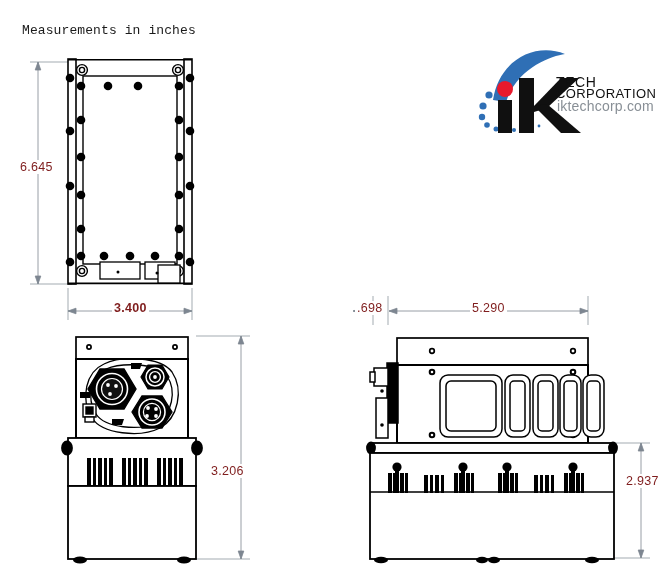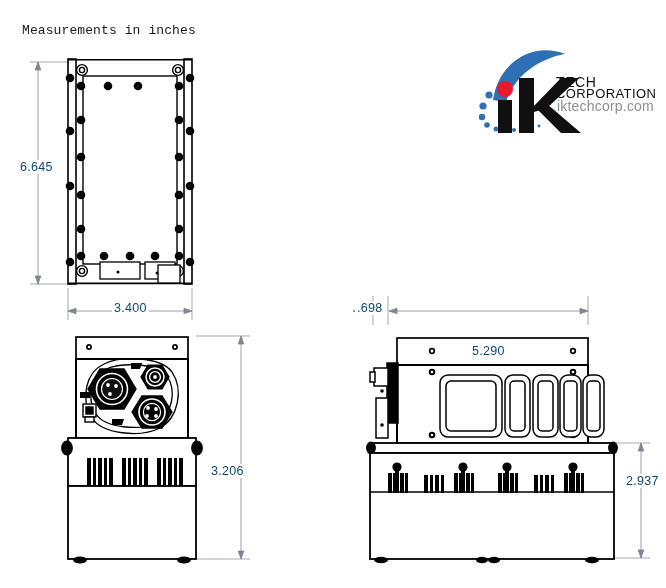--- a/index.html
+++ b/index.html
@@ -27,31 +27,31 @@
     font-size: 13px;
     color: #1a1a1a;
     font-family: Liberation Mono, monospace;
     letter-spacing: 0.1px;
     white-space: nowrap;
   }
   .dim-label {
     position: absolute;
     font-family: "Liberation Sans", sans-serif;
     font-size: 12.5px;
-    color: #0c4a6e;
+    color: #7f1d1d;
     white-space: nowrap;
     background: #ffffff;
     padding: 0 2px;
     letter-spacing: 0.3px;
   }
   #dim-6645  { left: 18px;  top: 160px; }
-  #dim-3400  { left: 112px; top: 301px; }
+  #dim-3400  { left: 112px; top: 301px; font-weight: bold; }
   #dim-6209  { left: 209px; top: 464px; }
   #dim-698   { left: 355px; top: 301px; }
-  #dim-5290  { left: 470px; top: 301px; margin-top: 43px; }
+  #dim-5290  { left: 470px; top: 301px; }
   #dim-3290  { left: 624px; top: 474px; }
 
   #logo-block {
     position: absolute;
     left: 473px;
     top: 38px;
     width: 172px;
     height: 96px;
   }
   #logo-text-tech {

